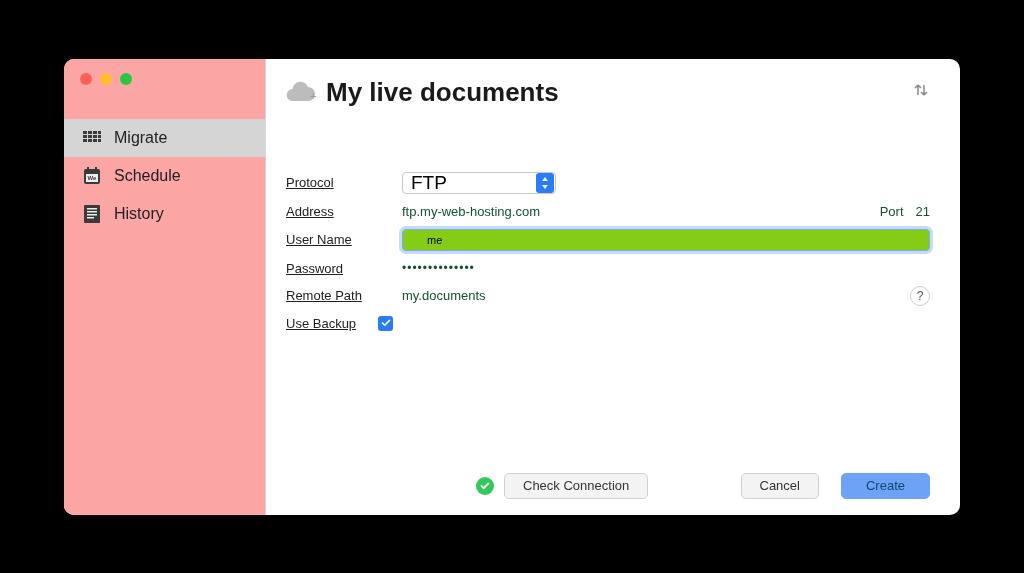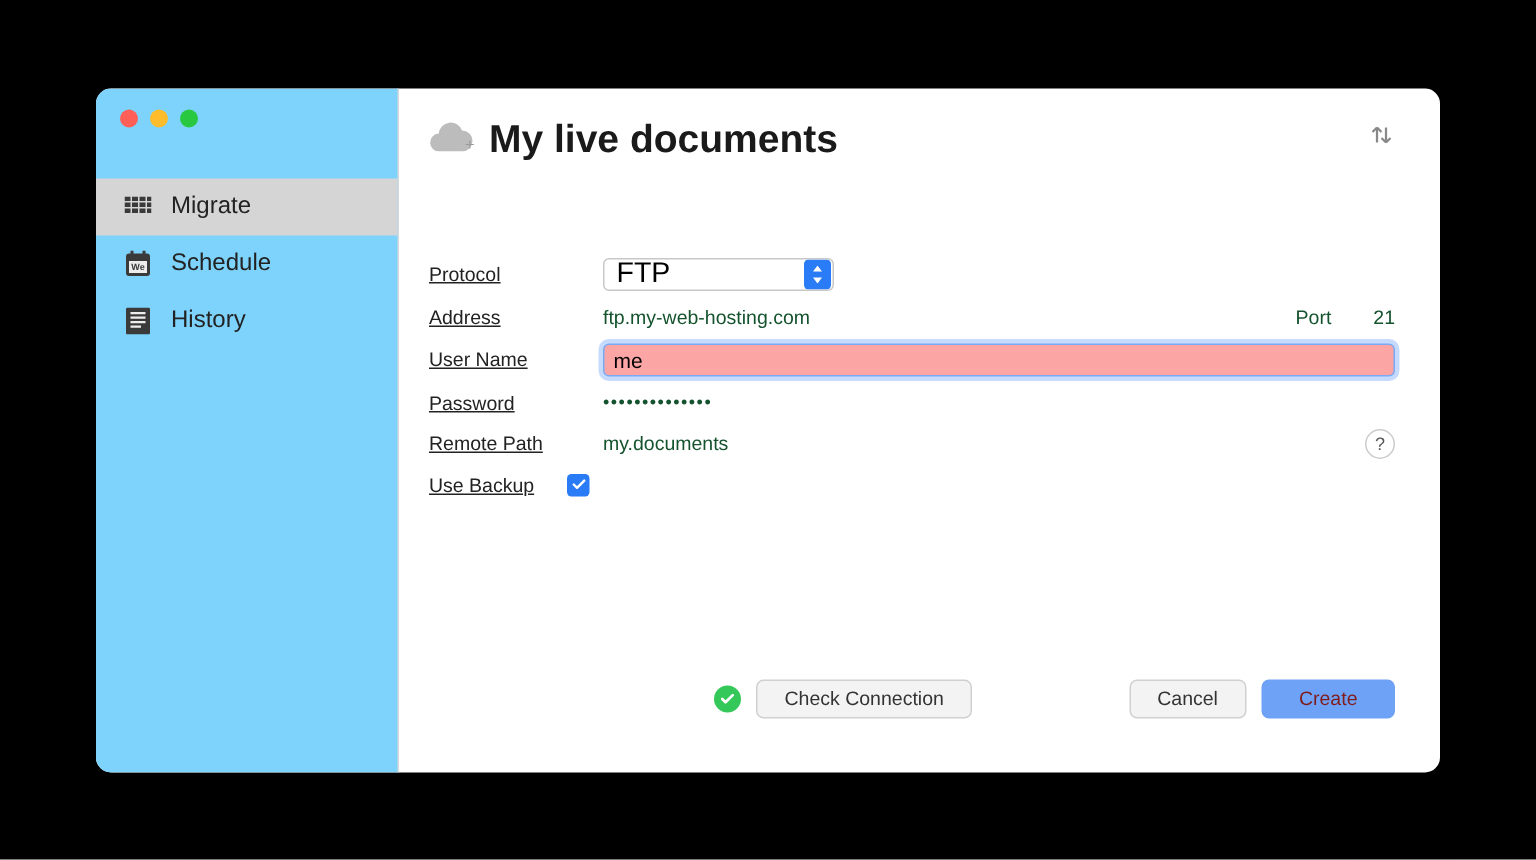--- a/index.html
+++ b/index.html
@@ -21,21 +21,21 @@
       height: 456px;
       background: #fff;
       border-radius: 10px;
       display: flex;
       overflow: hidden;
       box-shadow: 0 20px 60px rgba(0,0,0,0.5);
       position: relative;
     }
     .sidebar {
       width: 202px;
-      background: #7dd3fc;
+      background: #fca5a5;
       border-right: 1px solid #d9d9d9;
       padding-top: 14px;
     }
     .traffic-lights {
       display: flex;
       gap: 8px;
       padding: 0 0 34px 16px;
     }
     .tl {
       width: 12px;
@@ -133,37 +133,37 @@
       justify-content: center;
       color: #fff;
       margin: 1px;
     }
     .value-text {
       color: #14532d;
       font-size: 13px;
     }
     .text-input {
       flex: 1;
-      background: #fca5a5;
+      background: #84cc16;
       border: 1px solid #c8c8c8;
       border-radius: 4px;
       height: 22px;
-      padding: 0 6px;
-      font-size: 14px;
+      padding: 0 24px;
+      font-size: 11px;
       outline: none;
     }
     .text-input.focused {
       border: 1px solid #7aa9f5;
       box-shadow: 0 0 0 3px rgba(90,150,246,0.35);
     }
     .port-section {
       margin-left: auto;
       display: flex;
       align-items: center;
-      gap: 28px;
+      gap: 12px;
     }
     .password-dots {
       letter-spacing: 1px;
       font-size: 12px;
     }
     .help-btn {
       width: 20px;
       height: 20px;
       border: 1px solid #ccc;
       background: #fff;
@@ -186,21 +186,21 @@
       height: 15px;
       background: #2a7bf6;
       border-radius: 3px;
       display: flex;
       align-items: center;
       justify-content: center;
       color: #fff;
     }
     .footer {
       margin-top: auto;
-      padding-bottom: 36px;
+      padding-bottom: 16px;
       display: flex;
       align-items: center;
       gap: 10px;
     }
     .footer-spacer { flex: 1; }
     .status-ok {
       width: 18px;
       height: 18px;
       background: #34c759;
       border-radius: 50%;
@@ -218,22 +218,23 @@
       padding: 0 18px;
       font-size: 13px;
       color: #333;
       cursor: pointer;
       display: flex;
       align-items: center;
     }
     .btn.primary {
       background: #6ea2f7;
       border-color: #6ea2f7;
-      color: #7f1d1d;
+      color: #0c4a6e;
       padding: 0 24px;
+      margin-left: 12px;
     }
   </style>
 </head>
 <body>
 
 <div class="window">
 
   <div class="sidebar">
     <div class="traffic-lights">
       <div class="tl tl-red"></div>

